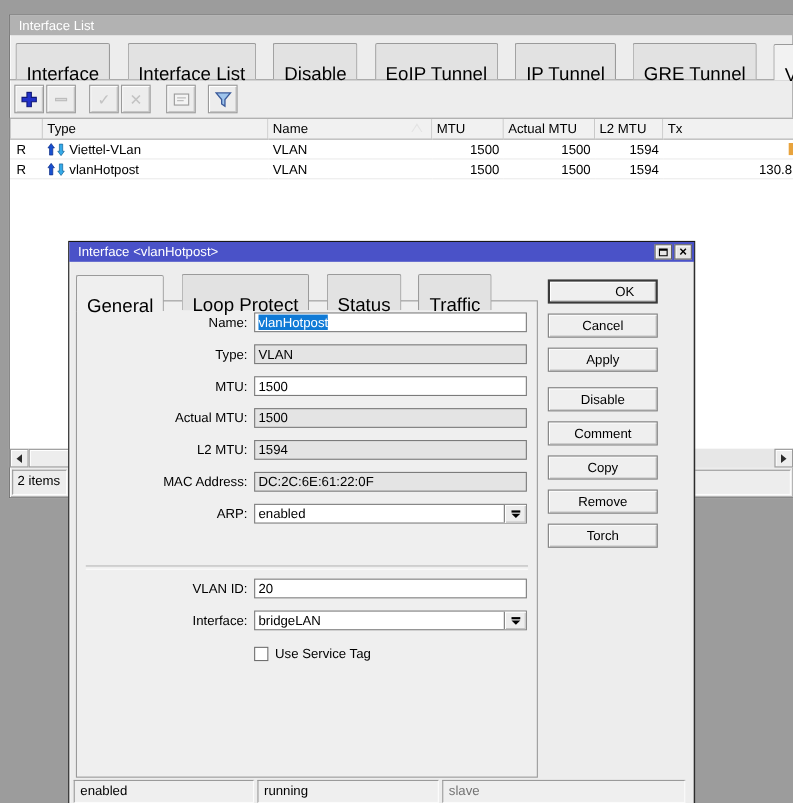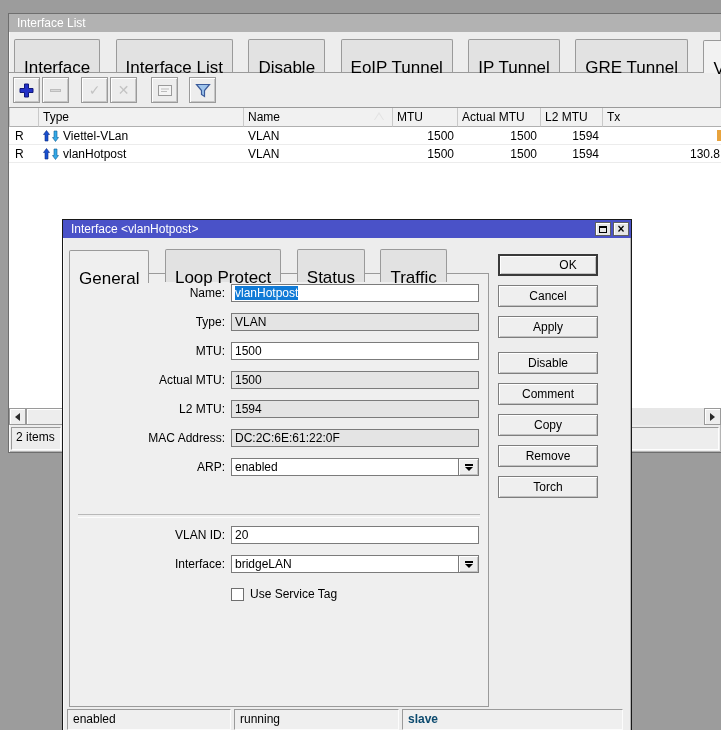--- a/index.html
+++ b/index.html
@@ -78,21 +78,21 @@
     border-top:1px solid #b8b8b8;border-bottom:1px solid #fcfcfc;}
   .cb{width:13px;height:13px;border:1px solid #6f6f6f;background:#fff;box-sizing:border-box;flex:0 0 auto;}
   .cblabel{font-size:12px;margin-left:6px;}
   .dbtn{position:absolute;left:435px;width:100px;height:22px;font-size:12px;text-align:center;
     line-height:20px;background:#efefef;border:1px solid #7e7e7e;
     box-shadow:inset 1px 1px 0 #fff, inset -1px -1px 0 #c2c2c2;box-sizing:border-box;cursor:default;}
   .dbtn.default{border:2px solid #3a3a3a;line-height:18px;}
   .dstatus{position:absolute;left:4px;right:8px;top:489px;height:21px;display:flex;gap:3px;}
   .dspanel{border:1px solid;border-color:#9a9a9a #fcfcfc #fcfcfc #9a9a9a;background:#efefef;
     font-size:12px;padding:2px 5px;box-sizing:border-box;white-space:nowrap;overflow:hidden;}
-  .dsp1{flex:0 0 164px;}.dsp2{flex:0 0 165px;}.dsp3{flex:1;color:#0c4a6e;font-weight:bold;}
+  .dsp1{flex:0 0 164px;}.dsp2{flex:0 0 165px;}.dsp3{flex:1;color:#737373;}
 </style>
 </head>
 <body>
 
 <div class="window" id="main-window">
   <div class="titlebar">
     <span class="ttext">Interface List</span>
   </div>
 
   <div class="tabstrip">

